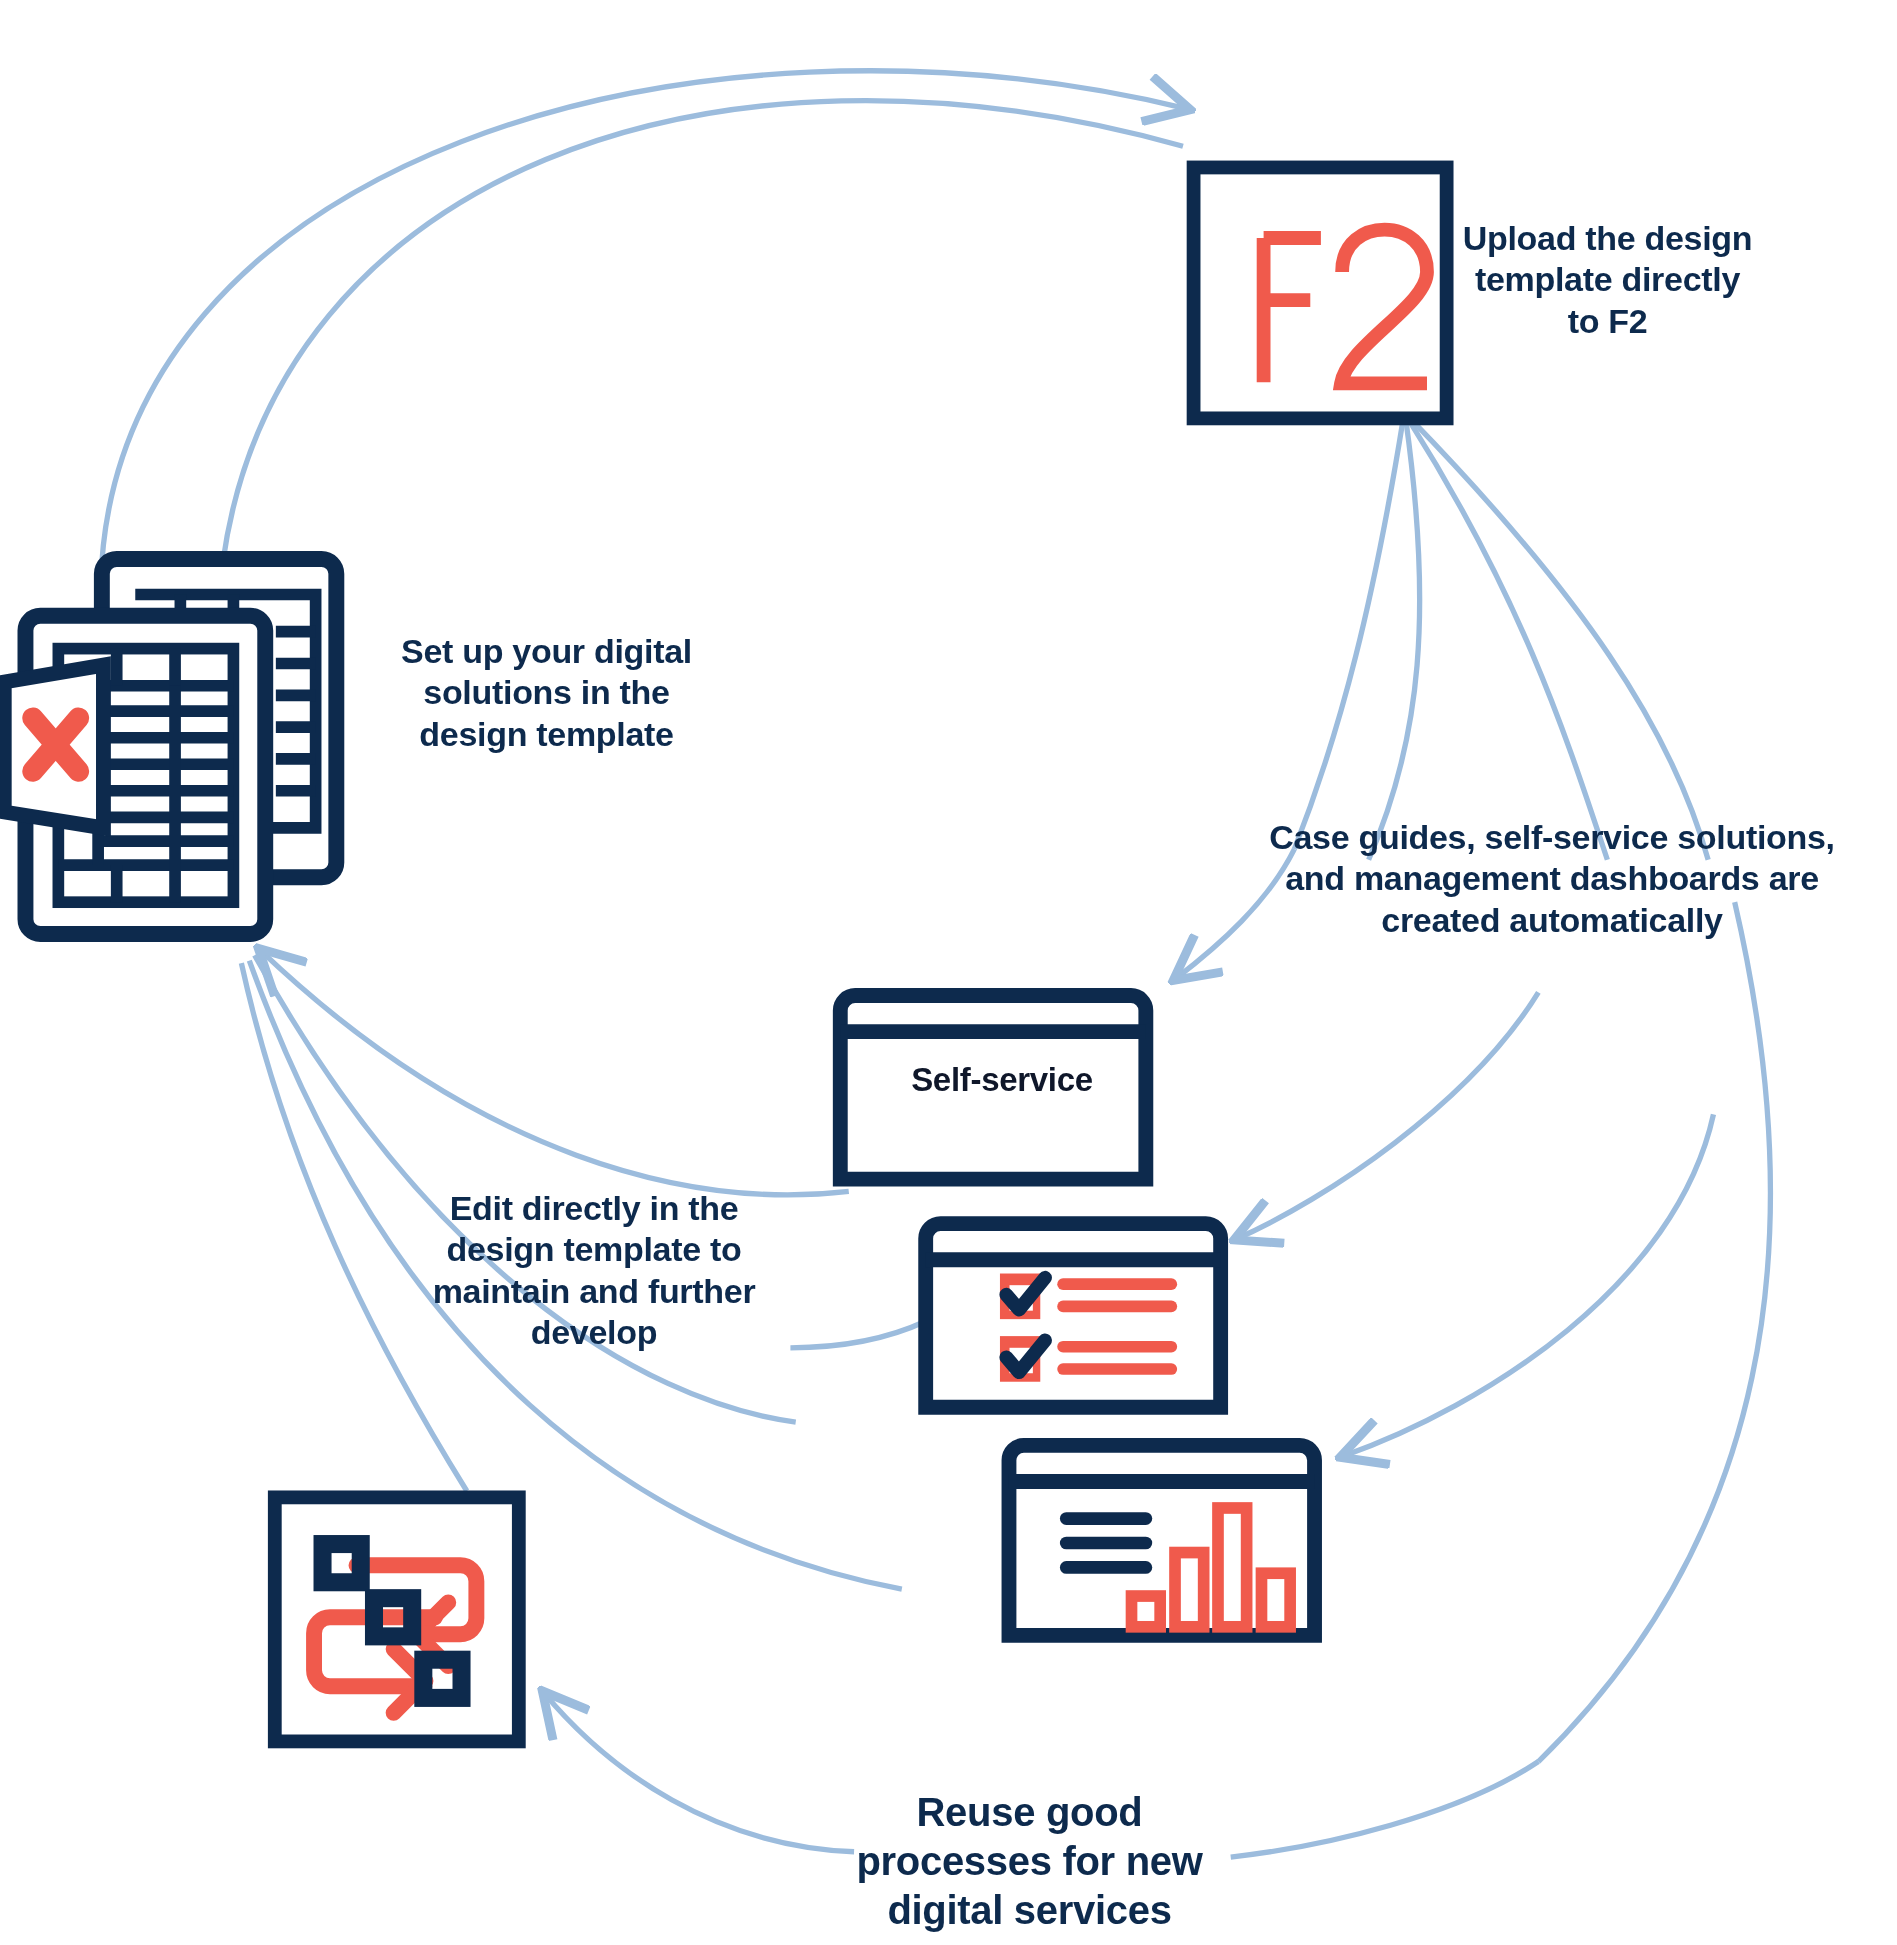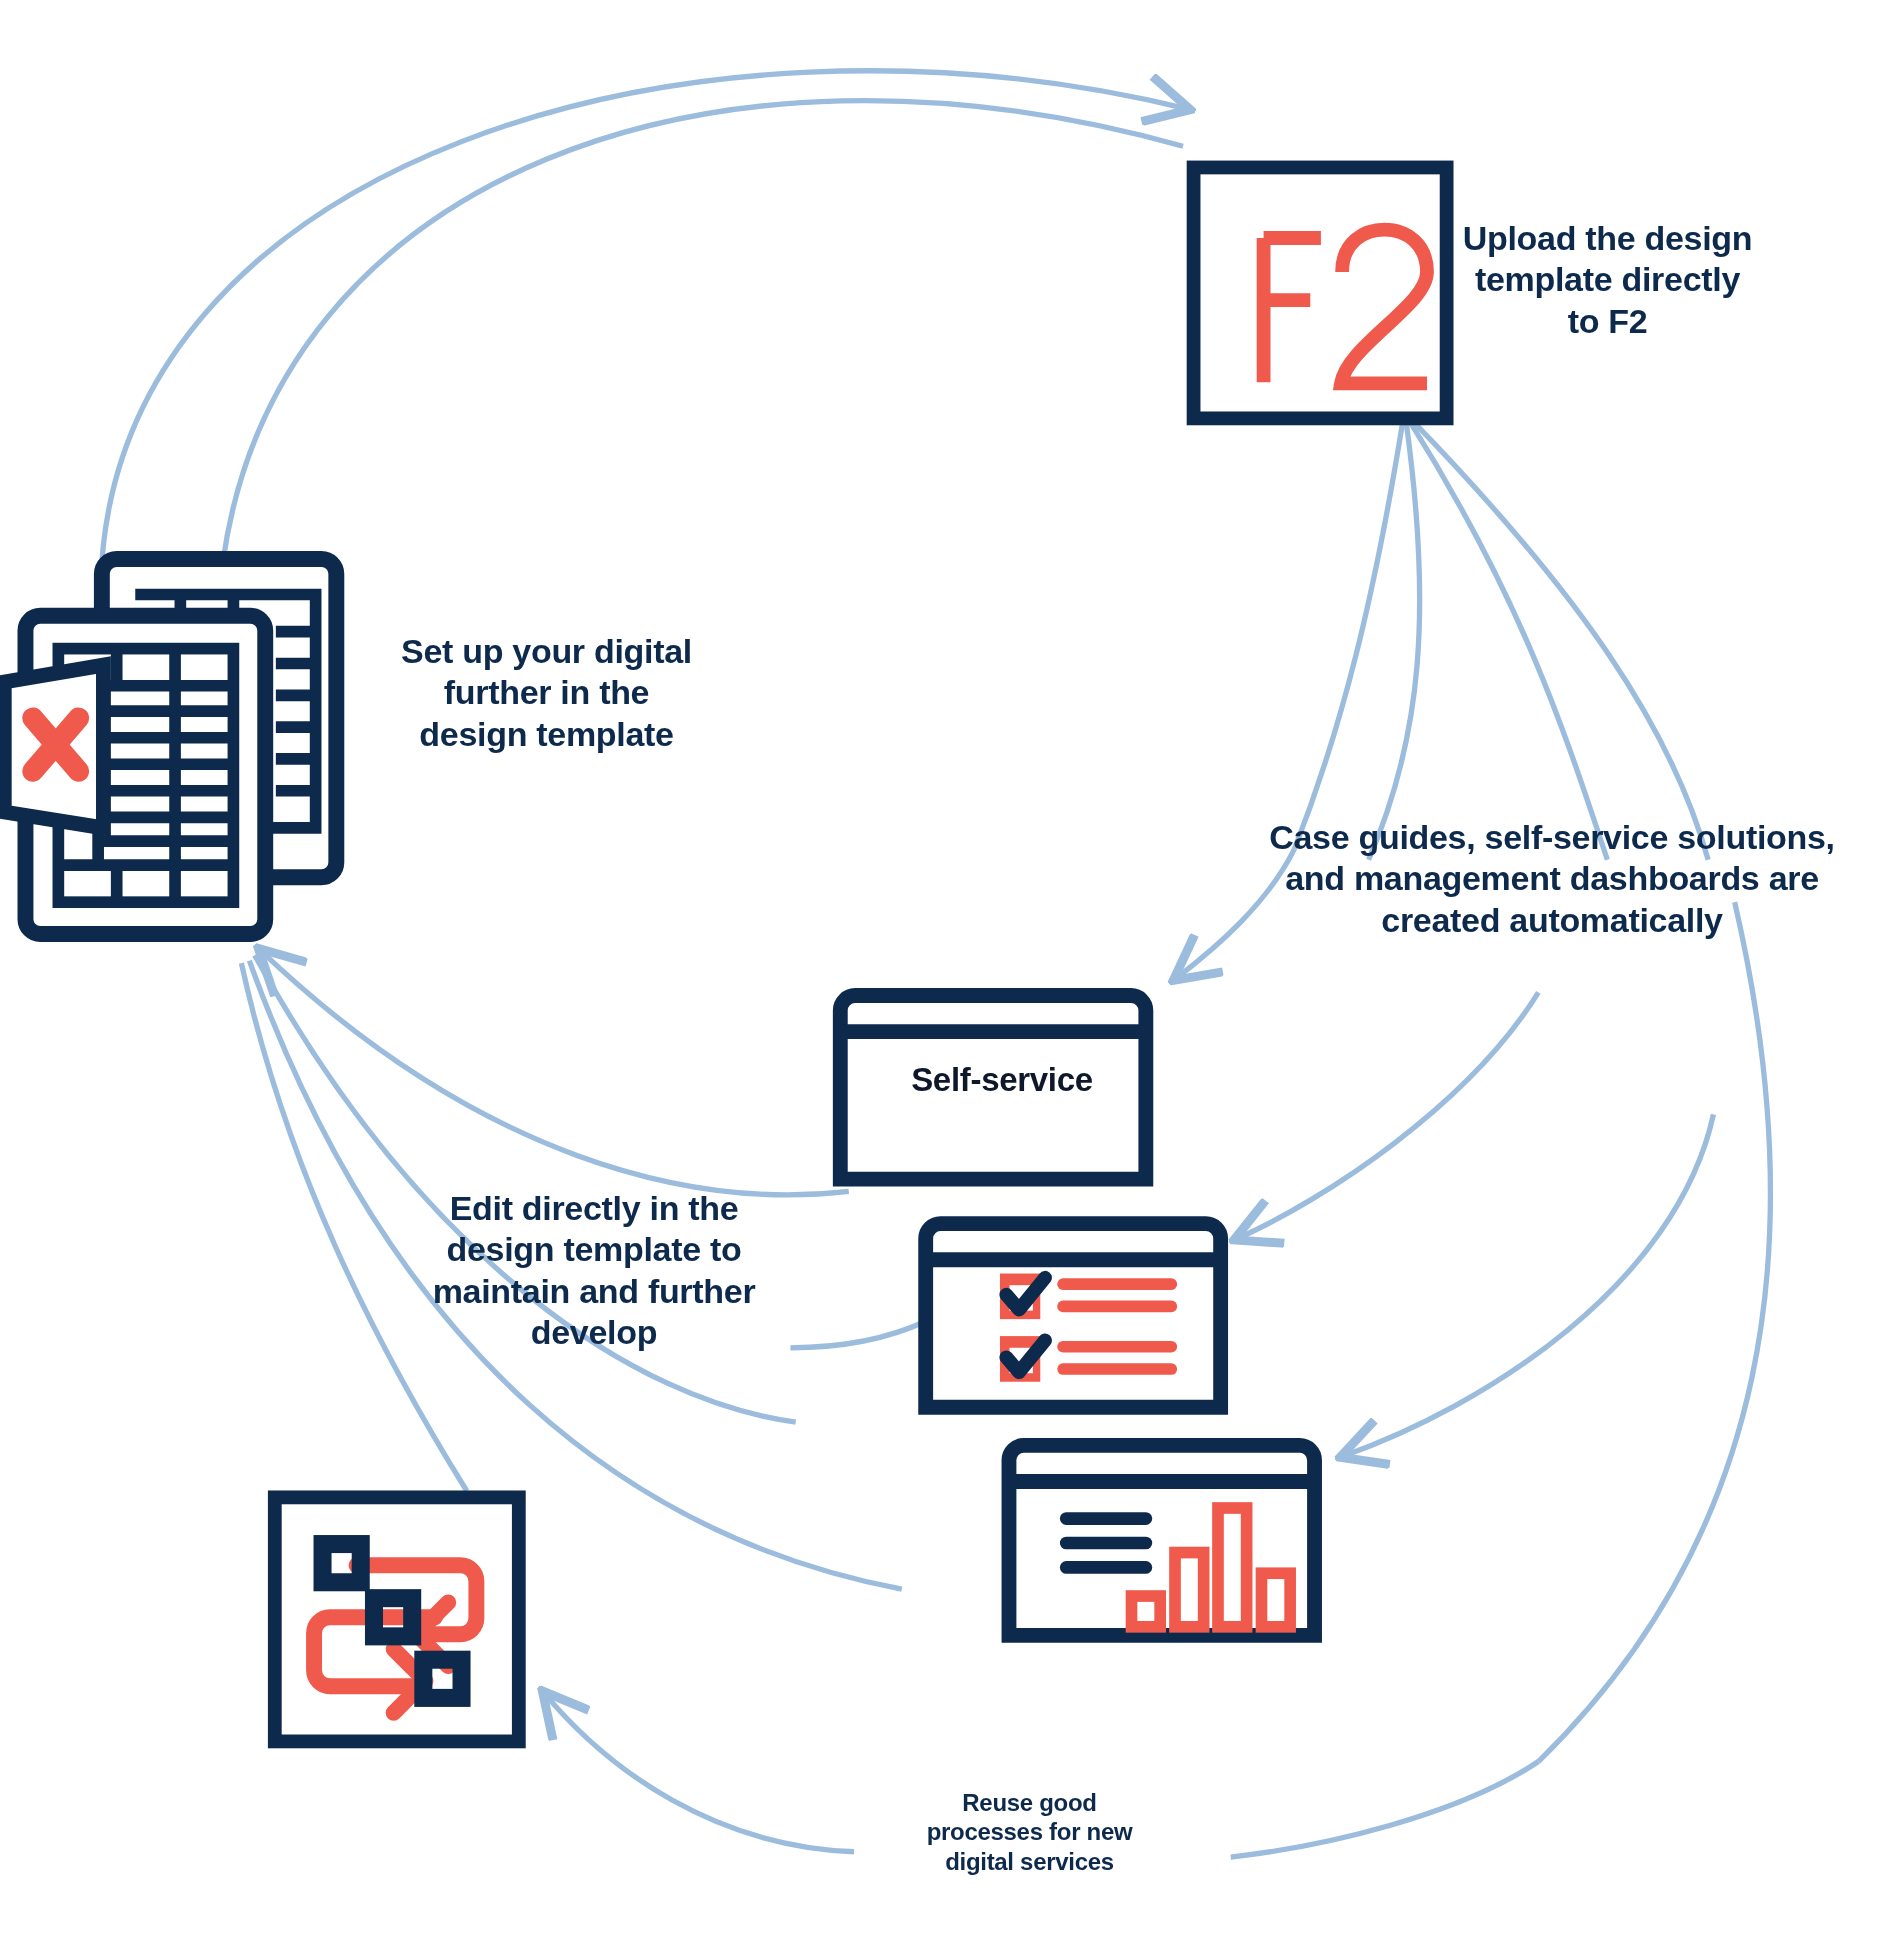--- a/index.html
+++ b/index.html
@@ -33,21 +33,21 @@
     font-weight: bold;
     line-height: 1.22;
     text-align: center;
     white-space: pre-line;
     letter-spacing: -0.3px;
   }
   .cap-upload   { left: 1422px; top: 218px;  width: 371px; font-size: 34px; }
   .cap-setup    { left: 361px;  top: 631px; width: 371px; font-size: 34px; }
   .cap-case     { left: 1215px; top: 817px; width: 674px; font-size: 34px; }
   .cap-edit     { left: 403px;  top: 1188px; width: 382px; font-size: 34px; }
-  .cap-reuse    { left: 849px; top: 1788px; width: 361px; font-size: 24px; }
+  .cap-reuse    { left: 849px; top: 1788px; width: 361px; font-size: 40px; }
 
   .selfservice-label {
     position: absolute;
     left: 859px;
     top: 1061px;
     width: 286px;
     text-align: center;
     color: #0f172a;
     font-size: 33px;
     font-weight: bold;
@@ -206,21 +206,21 @@
         <rect x="798" y="3128" width="72" height="72" fill="none" stroke="#0d2a4d" stroke-width="34"></rect>
       </g>
     </g>
   </svg>
 
   <div class="caption cap-upload">Upload the design
 template directly
 to F2</div>
 
   <div class="caption cap-setup">Set up your digital
-further in the
+solutions in the
 design template</div>
 
   <div class="caption cap-edit">Edit directly in the
 design template to
 maintain and further
 develop</div>
 
   <div class="caption cap-case">Case guides, self-service solutions,
 and management dashboards are
 created automatically</div>

